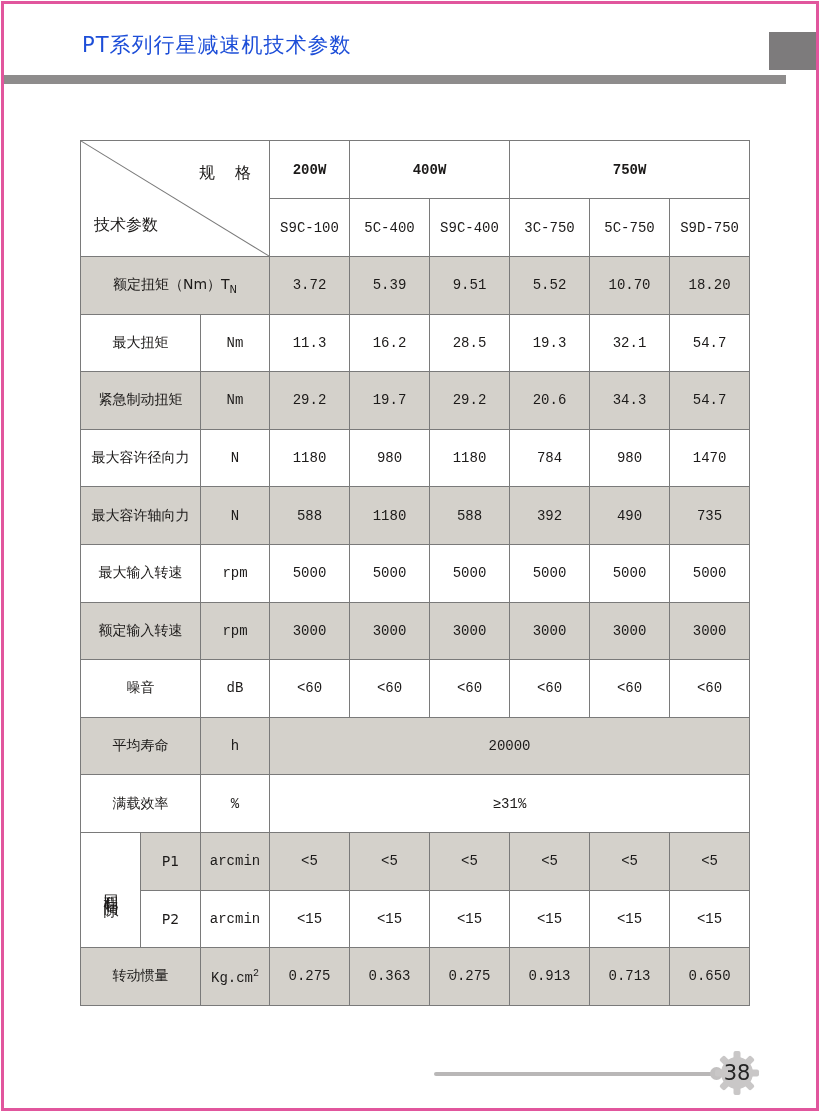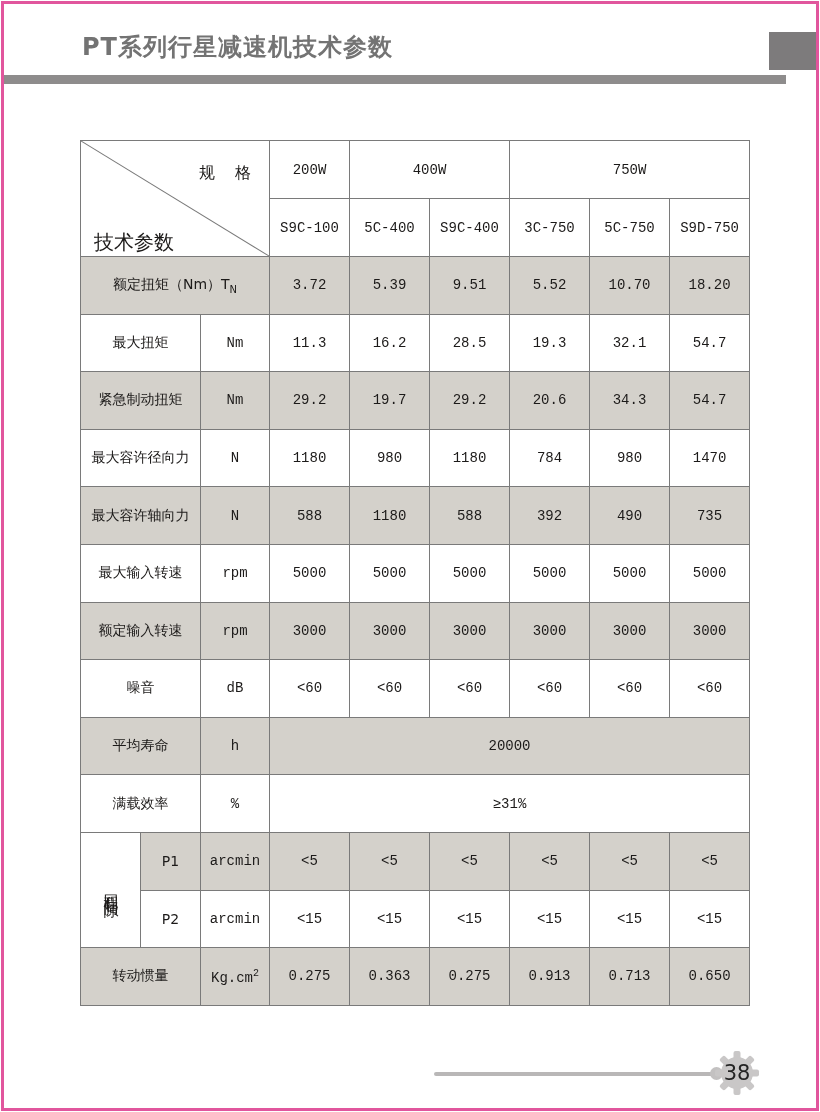--- a/index.html
+++ b/index.html
@@ -5,22 +5,22 @@
   html,body{margin:0;padding:0;}
   body{
     width:820px;height:1112px;position:relative;background:#ffffff;
     font-family:"DejaVu Sans",sans-serif;color:#231f20;
     -webkit-font-smoothing:antialiased;
   }
   .page{position:absolute;inset:1px;border:3px solid #e1569d;background:#ffffff;}
 
   
   .page-title{
-    position:absolute;left:78px;top:27px;font-size:24px;font-weight:bold;
-    letter-spacing:1px;color:#737373;white-space:nowrap;
+    position:absolute;left:78px;top:27px;font-size:21px;font-weight:normal;
+    letter-spacing:1px;color:#1d4ed8;white-space:nowrap;
   }
   .title-rule{position:absolute;left:0px;top:71px;width:782px;height:9px;background:#8e8c8c;}
   .corner-block{position:absolute;right:0px;top:28px;width:47px;height:38px;background:#7d7b7c;}
 
   
   .table-wrap{position:absolute;left:76px;top:136px;}
   table.spec{
     border-collapse:collapse;table-layout:fixed;width:669px;
     font-family:"Liberation Mono","DejaVu Sans Mono",monospace;
     padding-left:28px;
@@ -28,33 +28,33 @@
   table.spec td{
     border:1px solid #7a7a7a;text-align:center;vertical-align:middle;
     font-size:14px;padding:0;background:#ffffff;color:#1c1a19;
   }
   tr.hrow td{height:57px;}
   tr.drow td{height:56.6px;}
   tr.shaded td{background:#d4d1cb;}
   td.lbl{font-family:"DejaVu Sans",sans-serif;font-size:15px;}
   td.unit{font-size:14px;}
   td.model{font-size:14px;}
-  td.power{font-size:14px;}
+  td.power{font-size:14px;font-weight:bold;}
   sub{font-size:10px;} sup{font-size:10px;vertical-align:super;}
 
   
   td.corner{position:relative;background:#ffffff !important;}
   td.corner svg{position:absolute;inset:0;width:100%;height:100%;}
   .corner-top{
     position:absolute;top:22px;right:16px;font-family:"DejaVu Sans",sans-serif;
     font-size:16px;letter-spacing:2px;
   }
   .corner-bottom{
-    position:absolute;bottom:0;left:13px;font-family:"DejaVu Sans",sans-serif;
-    font-size:20px;
+    position:absolute;bottom:20px;left:13px;font-family:"DejaVu Sans",sans-serif;
+    font-size:16px;
   }
 
   
   td.vcell{background:#ffffff !important;}
   .vtext{
     writing-mode:vertical-rl;text-orientation:upright;letter-spacing:3px;
     font-family:"DejaVu Sans",sans-serif;font-size:15px;display:inline-block;
   }
 
   

